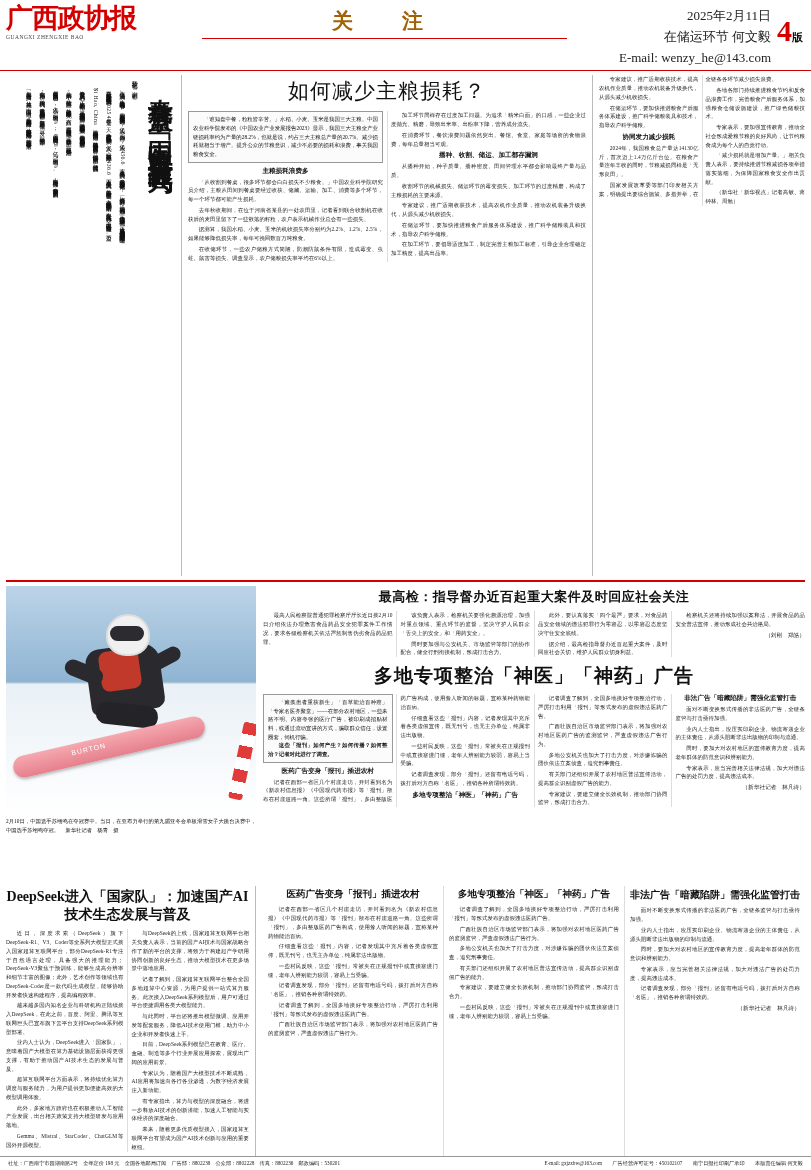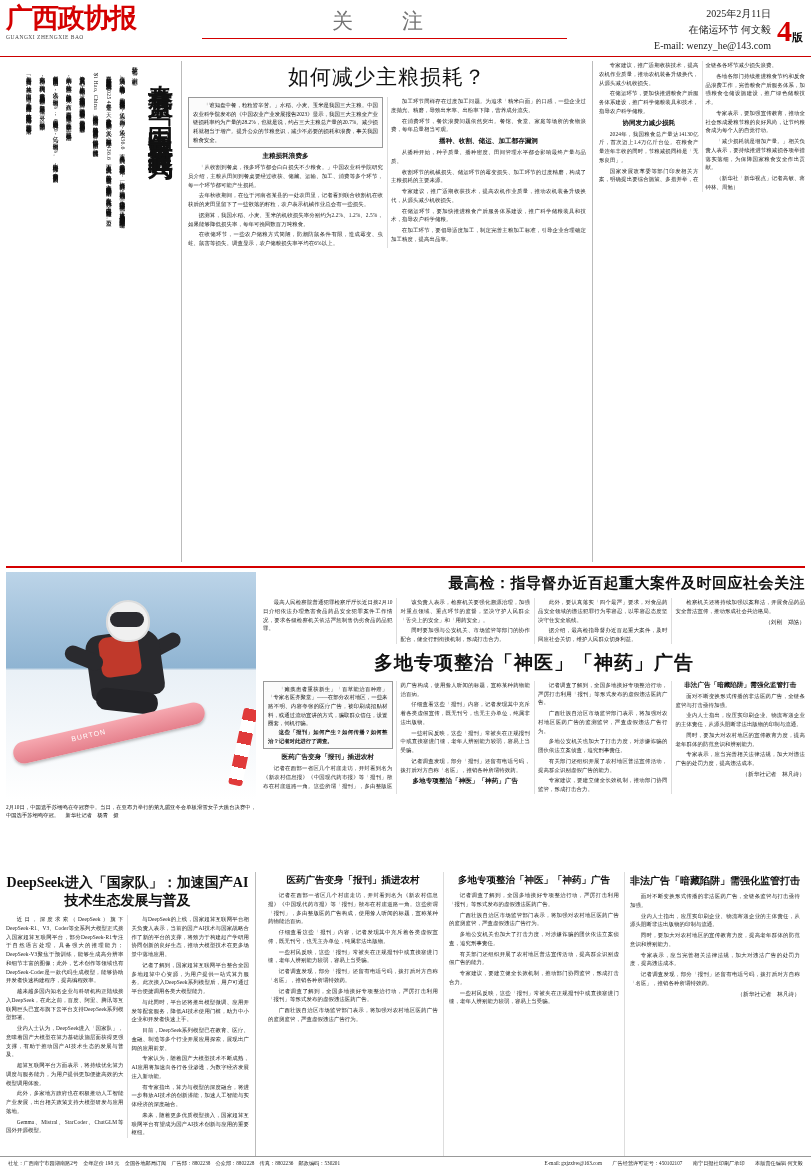--- a/index.html
+++ b/index.html
@@ -6,24 +6,24 @@
   body{width:811px;height:1170px;font-family:"Liberation Serif",serif;color:#111;overflow:hidden;position:relative;}
   .page{width:811px;height:1170px;position:relative;box-sizing:border-box;padding:0;}
 
   
   .masthead{display:flex;align-items:flex-start;padding:4px 8px 2px 6px;border-bottom:1px solid #c00;}
   .logo-box{width:160px;flex:0 0 160px;}
   .logo-cn{font-family:"Liberation Serif",serif;font-weight:bold;font-size:27px;color:#d40000;letter-spacing:-1px;line-height:1.05;white-space:nowrap;}
   .logo-sub{font-size:5.5px;color:#444;letter-spacing:.5px;margin-top:2px;}
   .mast-center{flex:1;text-align:center;}
   .mast-pinyin{color:#d40000;font-size:10px;font-weight:bold;letter-spacing:2px;font-family:"Liberation Sans",sans-serif;}
-  .mast-title{color:#737373;font-size:21px;font-weight:normal;letter-spacing:14px;margin-top:3px;}
+  .mast-title{color:#a16207;font-size:21px;font-weight:bold;letter-spacing:14px;margin-top:3px;}
   .mast-rule{height:1px;background:#d40000;margin:3px 36px 0 36px;}
   .mast-right{width:200px;flex:0 0 200px;display:flex;align-items:flex-start;justify-content:flex-end;gap:6px;}
-  .mast-meta{font-size:10px;line-height:1.6;text-align:right;color:#222;padding-top:2px;}
+  .mast-meta{font-size:13px;line-height:1.6;text-align:right;color:#222;padding-top:2px;}
   .pageno{font-size:30px;font-weight:bold;color:#d40000;line-height:1;margin-top:12px;}
   .pageno small{font-size:11px;color:#111;font-weight:bold;}
   .body-text{font-size:5.4px;line-height:1.62;text-align:justify;color:#1a1a1a;letter-spacing:.1px;}
   .body-text p{margin:0 0 2px 0;text-indent:2em;}
   .sub-h{font-size:6.6px;font-weight:bold;margin:3px 0 2px 0;text-align:center;}
   .lead-box{border:1px solid #999;padding:3px 4px;margin:0 0 4px 0;font-size:5.4px;line-height:1.6;text-align:justify;background:#fbfbfb;}
   .lead-box p{margin:0;text-indent:2em;}
   .byline{font-size:5.6px;text-align:right;margin-top:2px;}
 
   
@@ -56,21 +56,21 @@
   .rider .goggle{position:absolute;left:44px;top:18px;width:34px;height:15px;background:#2b2b30;border-radius:8px;}
   .rider .arm1{position:absolute;left:-2px;top:56px;width:40px;height:16px;background:#2a2a2e;border-radius:8px;transform:rotate(22deg);}
   .rider .arm2{position:absolute;left:78px;top:44px;width:38px;height:15px;background:#2a2a2e;border-radius:8px;transform:rotate(-28deg);}
   .rider .leg{position:absolute;left:30px;top:96px;width:62px;height:22px;background:#242428;border-radius:10px;transform:rotate(6deg);}
   .board{position:absolute;left:5px;top:150px;width:196px;height:22px;background:linear-gradient(180deg,#f6a8b0,#e5808c);border-radius:16px;transform:rotate(-13deg);box-shadow:0 2px 3px rgba(0,0,0,.25);}
   .board-txt{position:absolute;left:60px;top:5px;font-size:7px;color:#fff;font-family:"Liberation Sans",sans-serif;letter-spacing:1px;}
   .pole{position:absolute;right:6px;bottom:14px;width:14px;height:78px;background:repeating-linear-gradient(180deg,#e03a3a 0 12px,#ffffff 12px 24px);border-radius:3px;transform:rotate(12deg);}
   .photo-cap{font-size:5.3px;line-height:1.6;margin-top:3px;text-align:justify;}
 
   .mid-right{flex:1;padding-left:7px;box-sizing:border-box;}
-  .headline-2{font-size:15px;font-weight:bold;text-align:right;margin:2px 0 5px 0;letter-spacing:.5px;}
+  .headline-2{font-size:13px;font-weight:bold;text-align:center;margin:2px 0 5px 0;letter-spacing:.5px;}
   .headline-3{font-size:19px;font-weight:bold;text-align:center;margin:6px 0 5px 0;letter-spacing:1px;}
   .fourcol{column-count:4;column-gap:8px;column-rule:1px solid #ddd;}
 
   
   .bottom{display:flex;padding:0 6px;box-sizing:border-box;height:318px;}
   .bl{width:250px;flex:0 0 250px;border-right:1px solid #bbb;padding-right:6px;box-sizing:border-box;}
   .headline-ds{font-size:14px;font-weight:bold;text-align:center;line-height:1.25;margin:2px 0 6px 0;}
   .br{flex:1;padding-left:7px;box-sizing:border-box;display:flex;}
   .br-col{flex:1;padding:0 5px;box-sizing:border-box;border-right:1px solid #ddd;}
   .br-col:last-child{border-right:none;}

